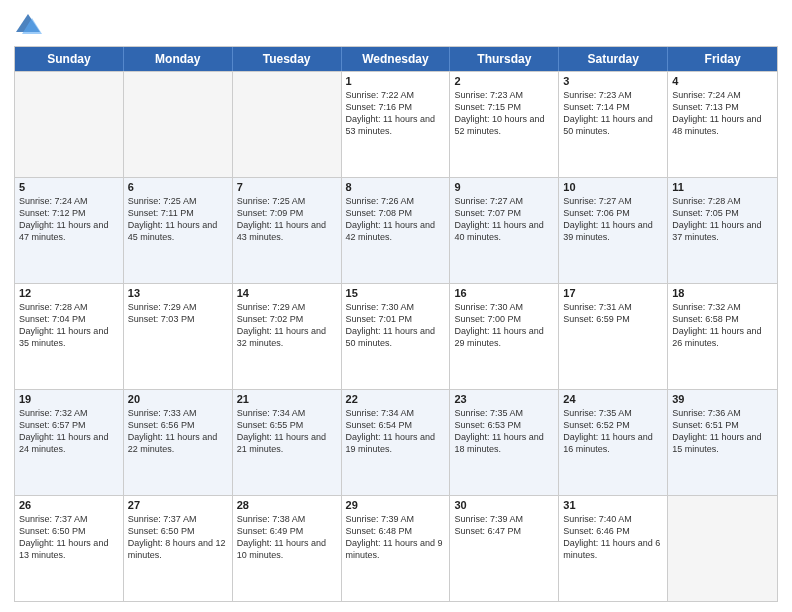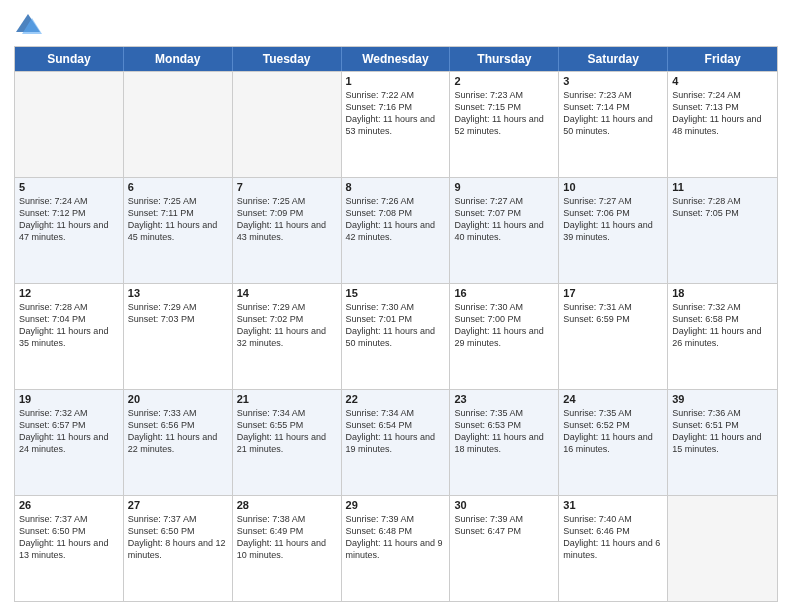--- a/index.html
+++ b/index.html
@@ -144,21 +144,21 @@
           <div class="cal-cell">
             <div class="day-number">1</div>
             <div class="cell-line">Sunrise: 7:22 AM</div>
             <div class="cell-line">Sunset: 7:16 PM</div>
             <div class="cell-line">Daylight: 11 hours and 53 minutes.</div>
           </div>
           <div class="cal-cell">
             <div class="day-number">2</div>
             <div class="cell-line">Sunrise: 7:23 AM</div>
             <div class="cell-line">Sunset: 7:15 PM</div>
-            <div class="cell-line">Daylight: 11 hours and 52 minutes.</div>
+            <div class="cell-line">Daylight: 10 hours and 52 minutes.</div>
           </div>
           <div class="cal-cell">
             <div class="day-number">3</div>
             <div class="cell-line">Sunrise: 7:23 AM</div>
             <div class="cell-line">Sunset: 7:14 PM</div>
             <div class="cell-line">Daylight: 11 hours and 50 minutes.</div>
           </div>
           <div class="cal-cell">
             <div class="day-number">4</div>
             <div class="cell-line">Sunrise: 7:24 AM</div>
@@ -200,20 +200,21 @@
           <div class="cal-cell alt-row">
             <div class="day-number">10</div>
             <div class="cell-line">Sunrise: 7:27 AM</div>
             <div class="cell-line">Sunset: 7:06 PM</div>
             <div class="cell-line">Daylight: 11 hours and 39 minutes.</div>
           </div>
           <div class="cal-cell alt-row">
             <div class="day-number">11</div>
             <div class="cell-line">Sunrise: 7:28 AM</div>
             <div class="cell-line">Sunset: 7:05 PM</div>
+            <div class="cell-line">Daylight: 11 hours and 37 minutes.</div>
           </div>
         </div>
         <div class="cal-row">
           <div class="cal-cell">
             <div class="day-number">12</div>
             <div class="cell-line">Sunrise: 7:28 AM</div>
             <div class="cell-line">Sunset: 7:04 PM</div>
             <div class="cell-line">Daylight: 11 hours and 35 minutes.</div>
           </div>
           <div class="cal-cell">

